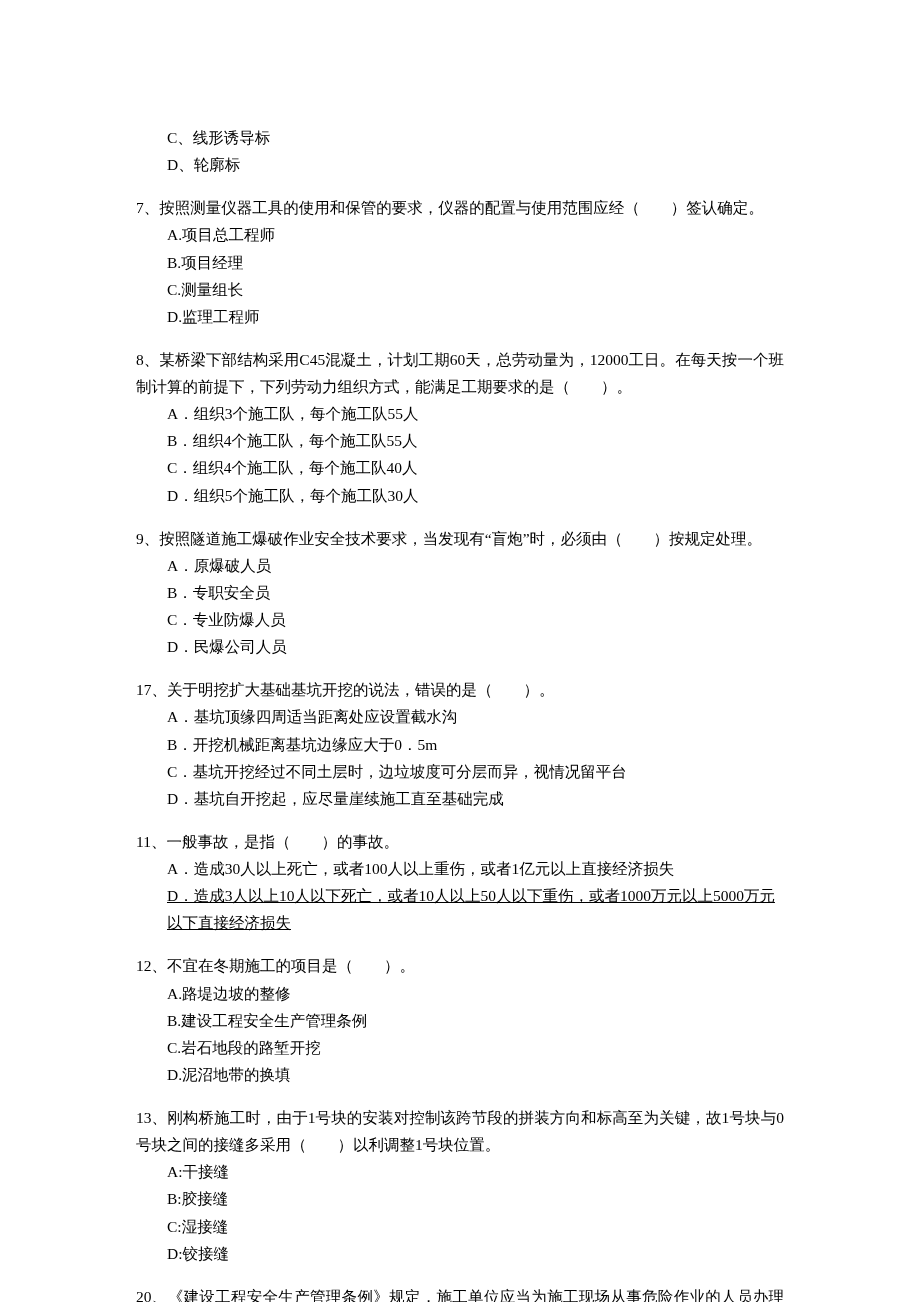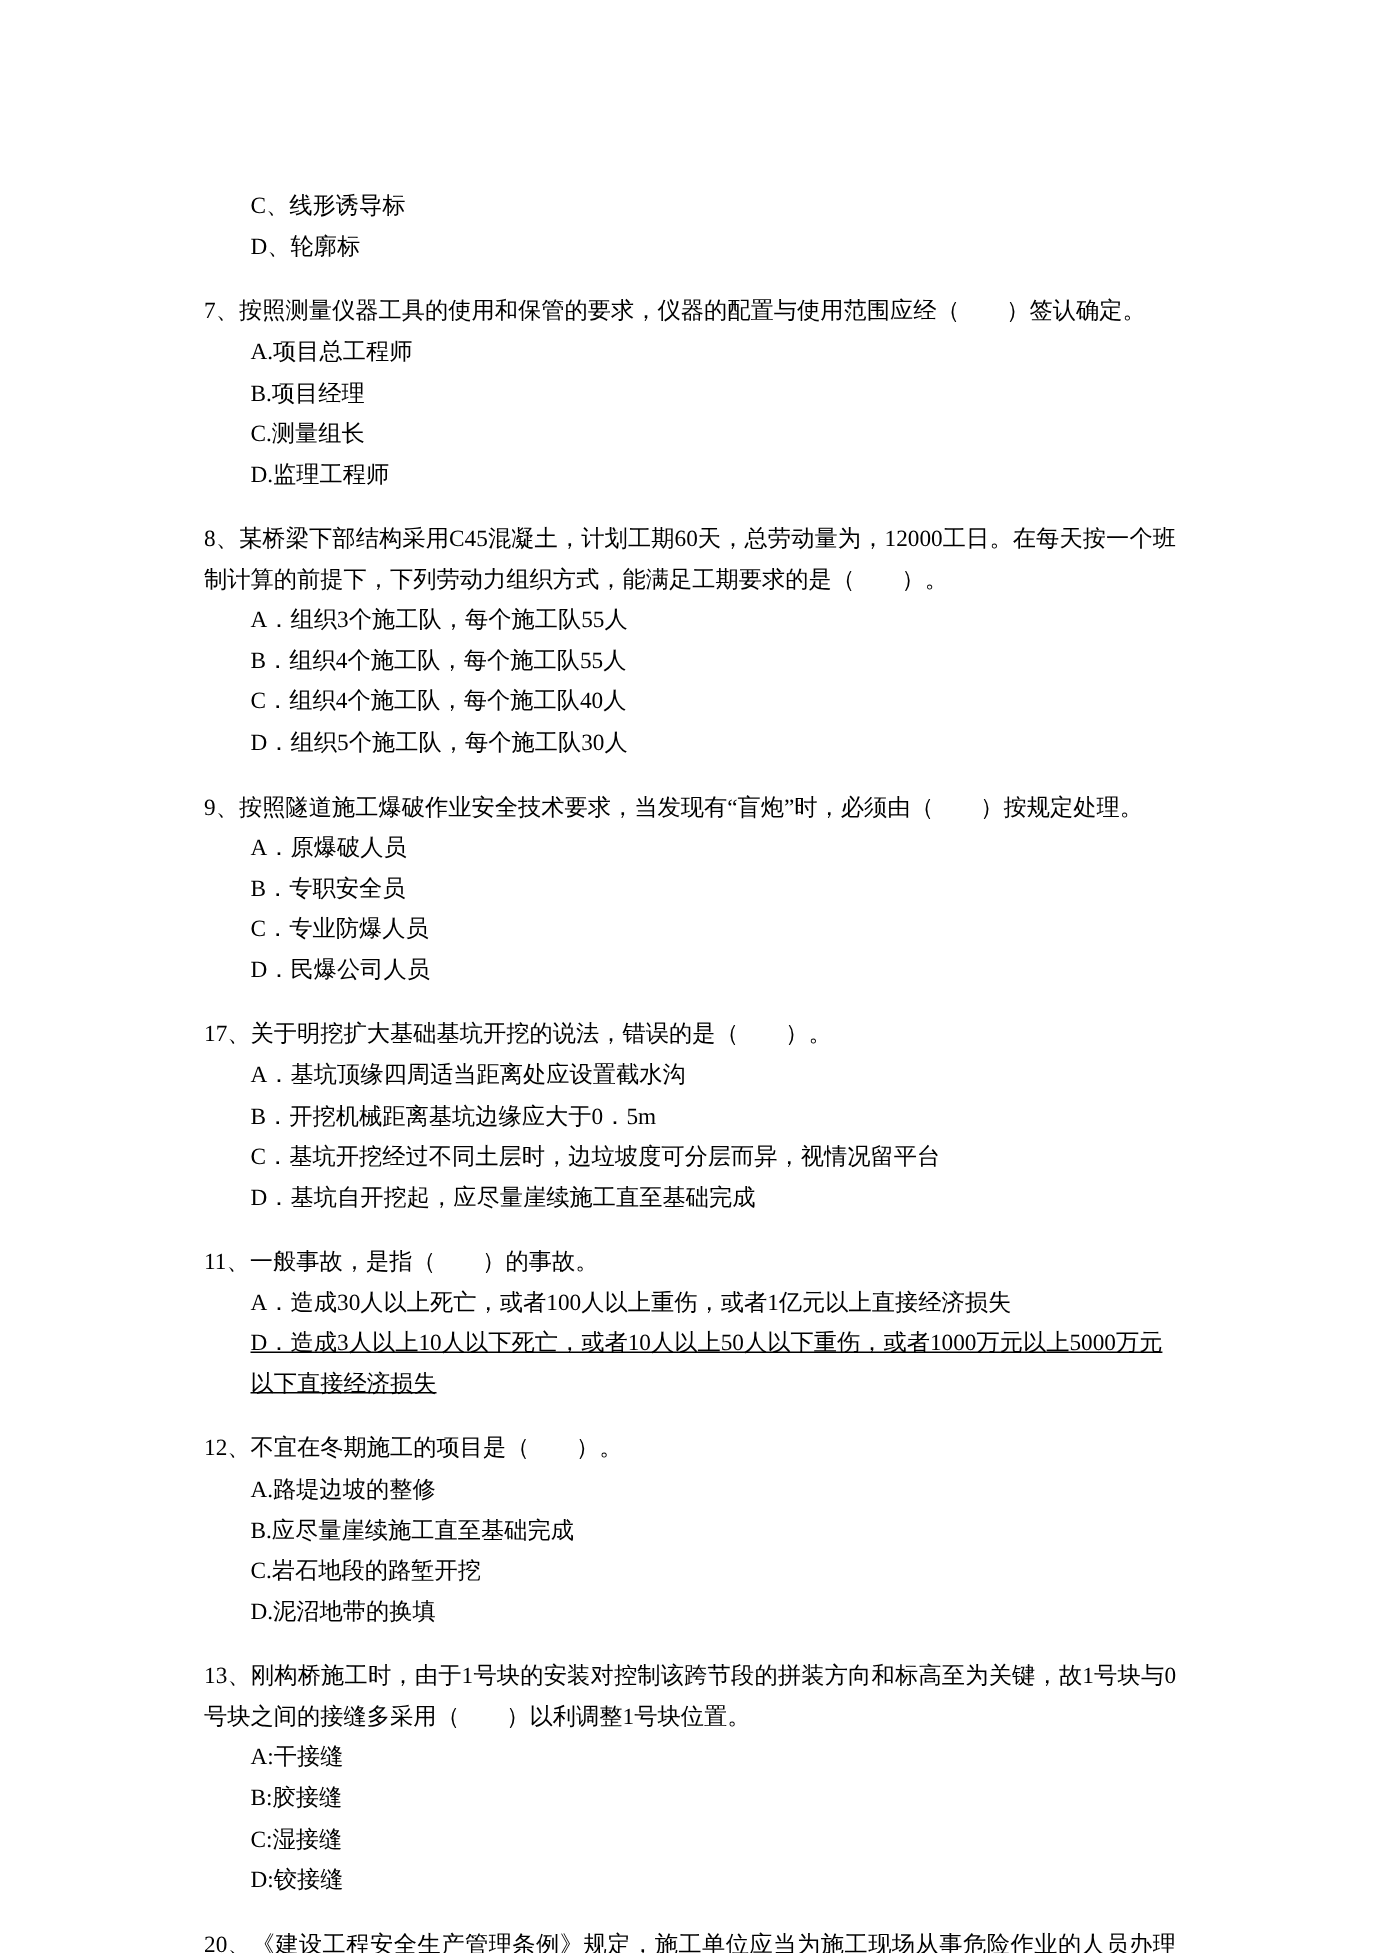--- a/index.html
+++ b/index.html
@@ -80,21 +80,21 @@
 
   <div class="q-block">
     <div class="q-stem">11、一般事故，是指（　　）的事故。</div>
     <div class="q-opt">A．造成30人以上死亡，或者100人以上重伤，或者1亿元以上直接经济损失</div>
     <div class="q-opt" style="padding-left:2em; text-indent:0;text-decoration:underline;">D．造成3人以上10人以下死亡，或者10人以上50人以下重伤，或者1000万元以上5000万元以下直接经济损失</div>
   </div>
 
   <div class="q-block">
     <div class="q-stem">12、不宜在冬期施工的项目是（　　）。</div>
     <div class="q-opt">A.路堤边坡的整修</div>
-    <div class="q-opt">B.应尽量崖续施工直至基础完成</div>
+    <div class="q-opt">B.建设工程安全生产管理条例</div>
     <div class="q-opt">C.岩石地段的路堑开挖</div>
     <div class="q-opt">D.泥沼地带的换填</div>
   </div>
 
   <div class="q-block">
     <div class="q-stem">13、刚构桥施工时，由于1号块的安装对控制该跨节段的拼装方向和标高至为关键，故1号块与0号块之间的接缝多采用（　　）以利调整1号块位置。</div>
     <div class="q-opt">A:干接缝</div>
     <div class="q-opt">B:胶接缝</div>
     <div class="q-opt">C:湿接缝</div>
     <div class="q-opt">D:铰接缝</div>

